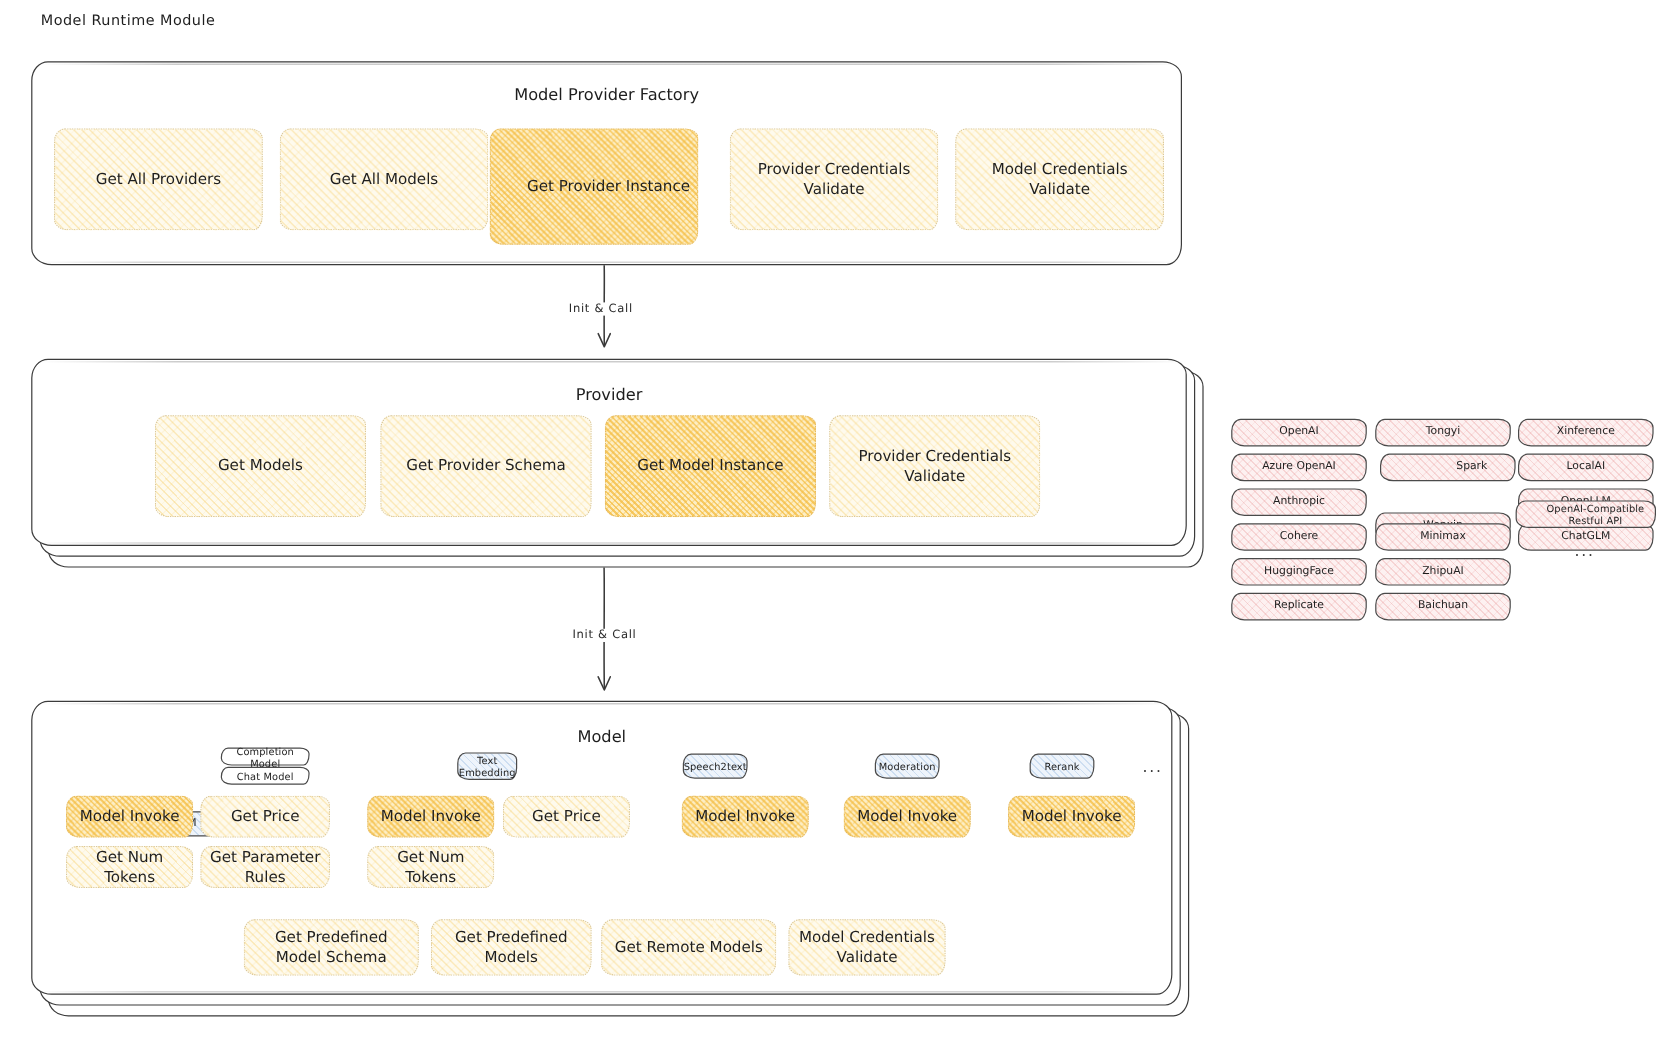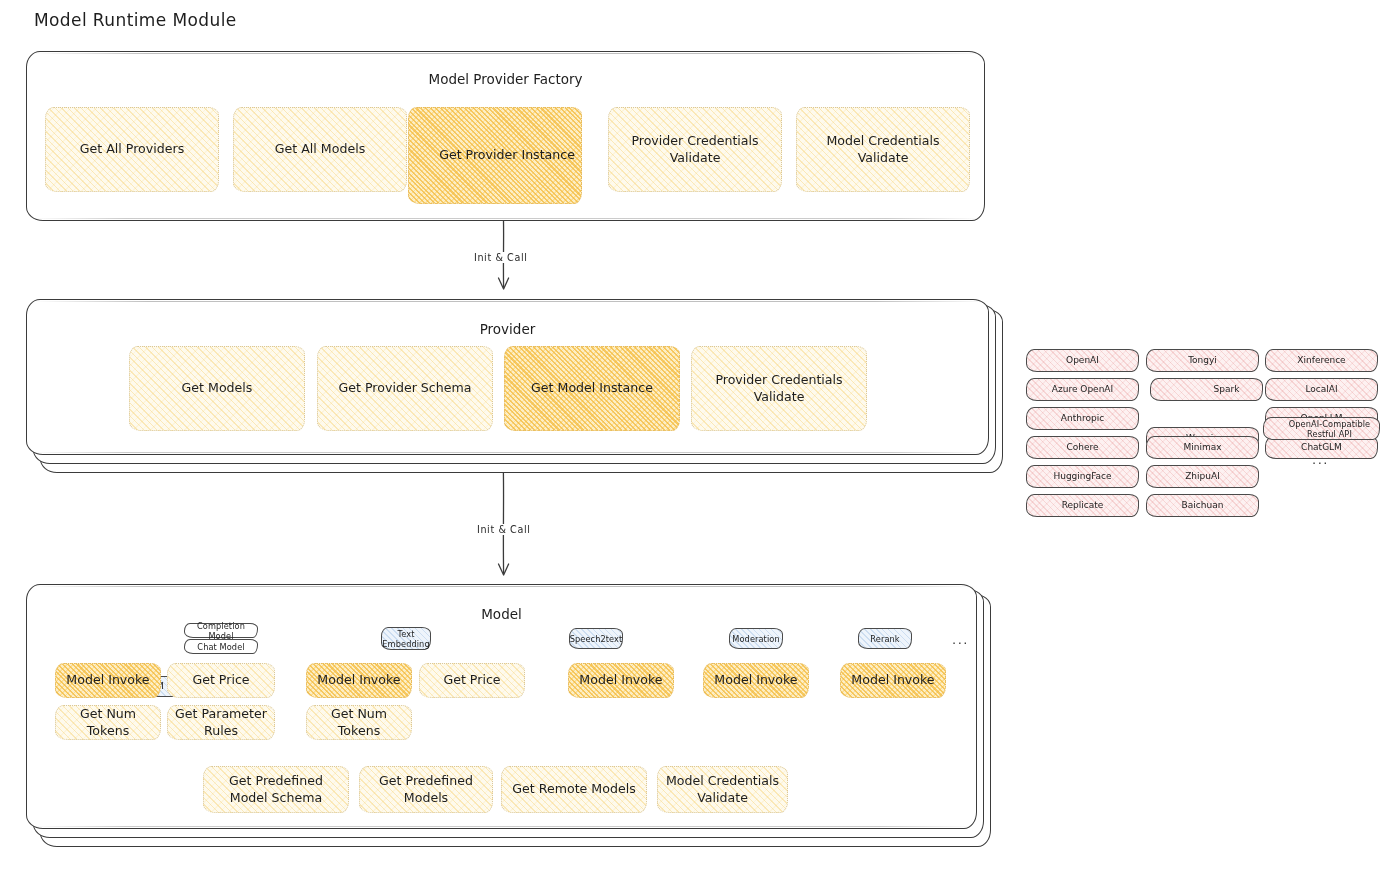--- a/index.html
+++ b/index.html
@@ -9,21 +9,21 @@
     font-family:"DejaVu Sans","Liberation Sans",sans-serif;
     color:#1e1e1e;
     position:relative;
     overflow:hidden;
   }
   .stage{position:absolute;left:0;top:0;width:1393px;height:880px;}
 
   
   .page-title{
     position:absolute;left:34px;top:10px;
-    font-size:17px;letter-spacing:.4px;color:#1e1e1e;
+    font-size:12px;letter-spacing:.4px;color:#1e1e1e;
   }
 
   
   .hand-box{
     position:absolute;
     border:1.3px solid #3b3b3b;
     border-radius:14px 16px 13px 17px / 16px 13px 17px 14px;
     background:#ffffff;
     box-sizing:border-box;
   }

